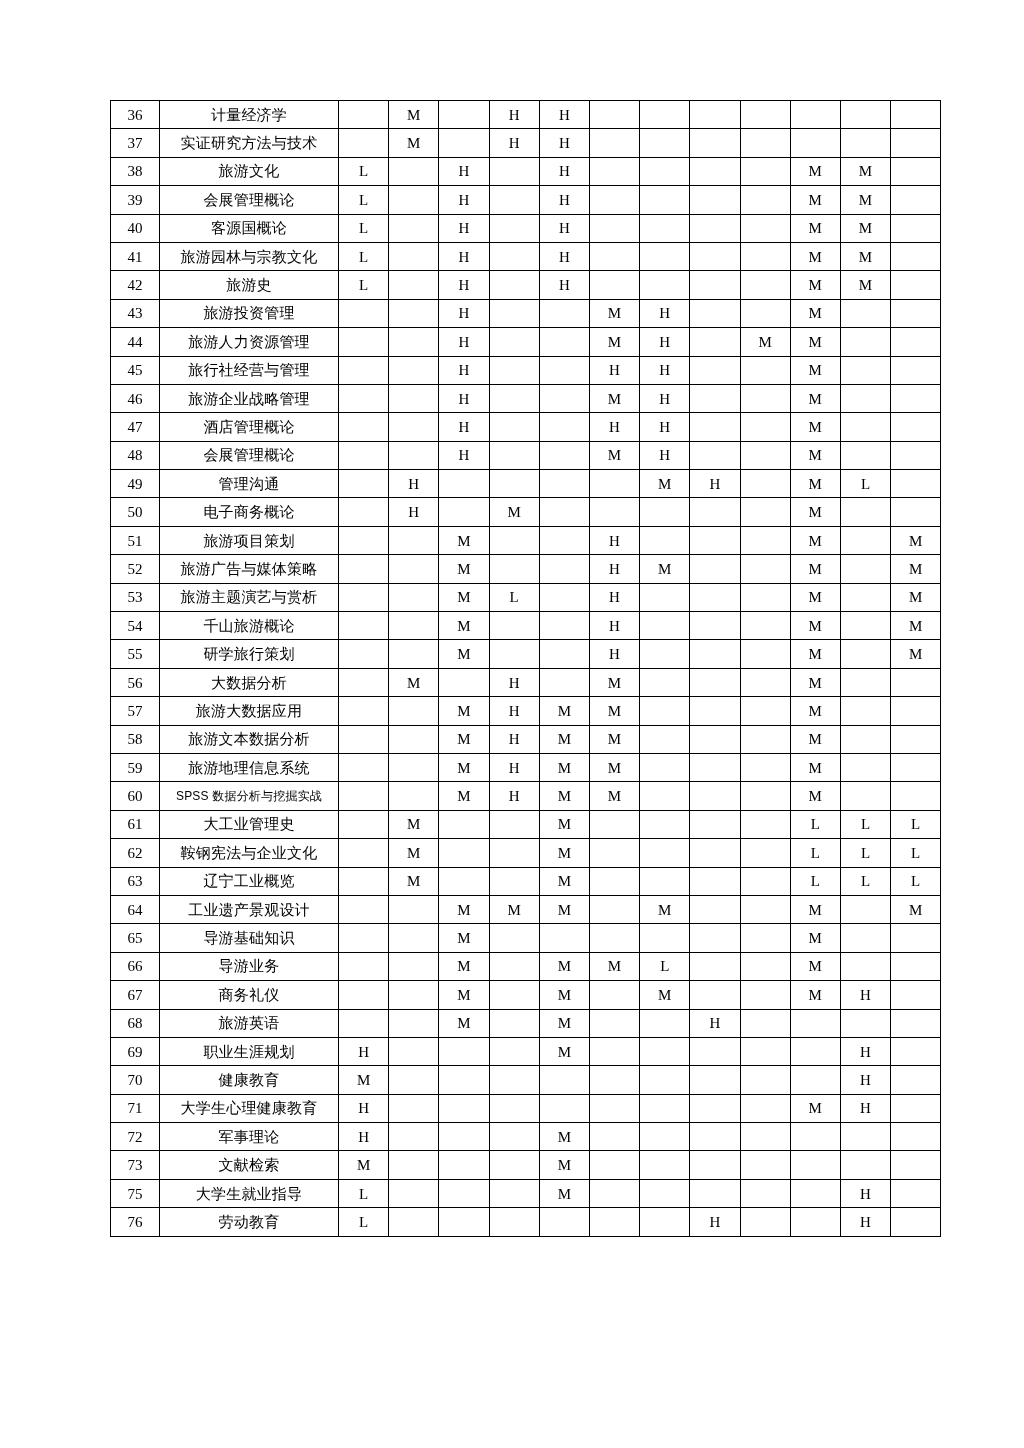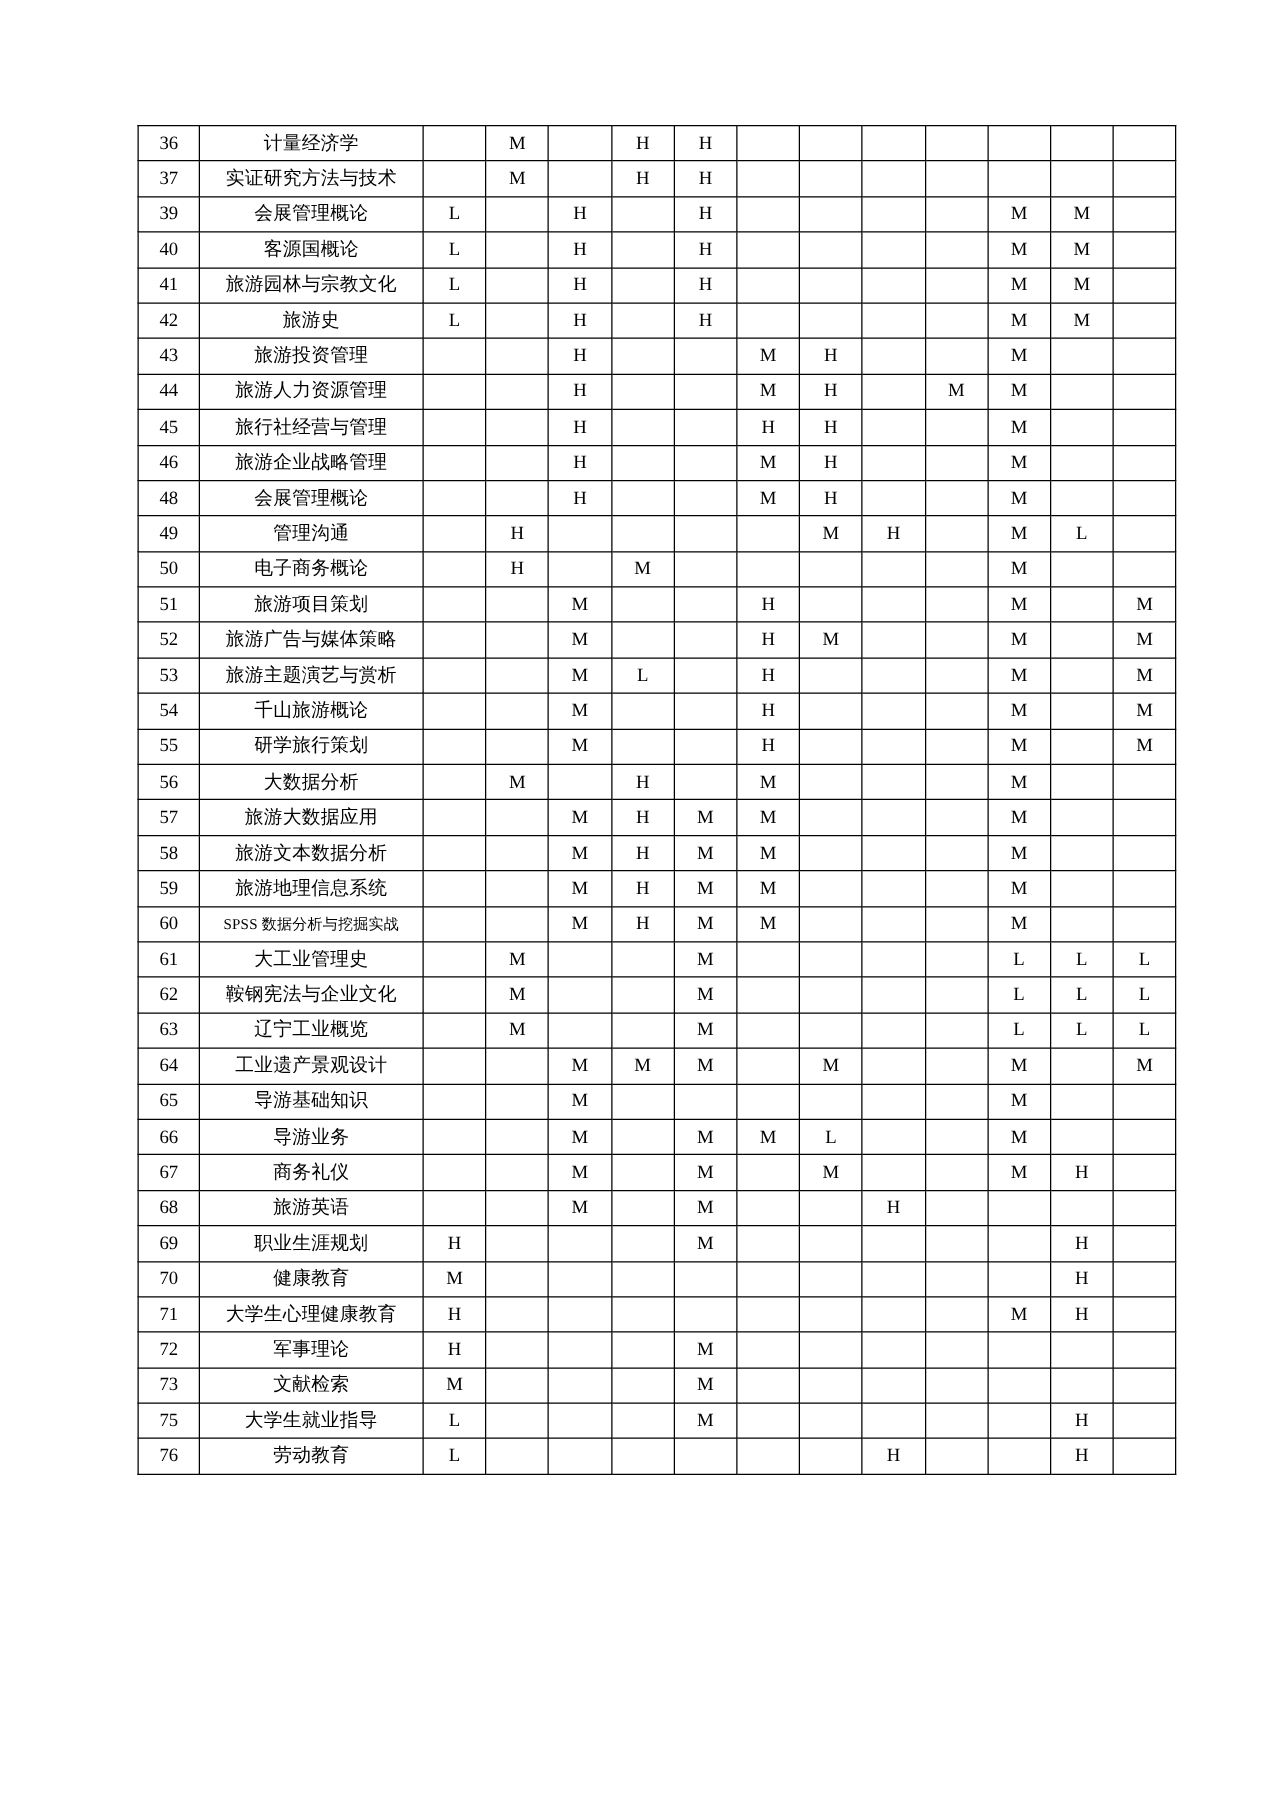--- a/index.html
+++ b/index.html
@@ -38,21 +38,21 @@
   }
   td.num {
     width: 48px;
     font-family: "Liberation Serif", "DejaVu Serif", serif;
     font-size: 15.5px;
   }
   td.name {
     width: 178px;
     text-align: left;
     padding-left: 8px;
-    font-family: Liberation Serif, serif;
+    font-family: Liberation Sans, sans-serif;
     font-size: 14.5px;
     letter-spacing: 0.2px;
   }
   td.name.small {
     font-size: 12px;
     margin-top: 13px;
   }
   td.mark {
     width: 49.2px;
     font-family: "Liberation Serif", "DejaVu Serif", serif;
@@ -91,20 +91,36 @@
           <td class="mark">H</td>
           <td class="mark"></td>
           <td class="mark"></td>
           <td class="mark"></td>
           <td class="mark"></td>
           <td class="mark"></td>
           <td class="mark"></td>
           <td class="mark"></td>
         </tr>
         <tr>
+          <td class="num">38</td>
+          <td class="name">旅游文化</td>
+          <td class="mark">L</td>
+          <td class="mark"></td>
+          <td class="mark">H</td>
+          <td class="mark"></td>
+          <td class="mark">H</td>
+          <td class="mark"></td>
+          <td class="mark"></td>
+          <td class="mark"></td>
+          <td class="mark"></td>
+          <td class="mark">M</td>
+          <td class="mark">M</td>
+          <td class="mark"></td>
+        </tr>
+        <tr>
           <td class="num">39</td>
           <td class="name">会展管理概论</td>
           <td class="mark">L</td>
           <td class="mark"></td>
           <td class="mark">H</td>
           <td class="mark"></td>
           <td class="mark">H</td>
           <td class="mark"></td>
           <td class="mark"></td>
           <td class="mark"></td>
@@ -211,20 +227,36 @@
         </tr>
         <tr>
           <td class="num">46</td>
           <td class="name">旅游企业战略管理</td>
           <td class="mark"></td>
           <td class="mark"></td>
           <td class="mark">H</td>
           <td class="mark"></td>
           <td class="mark"></td>
           <td class="mark">M</td>
+          <td class="mark">H</td>
+          <td class="mark"></td>
+          <td class="mark"></td>
+          <td class="mark">M</td>
+          <td class="mark"></td>
+          <td class="mark"></td>
+        </tr>
+        <tr>
+          <td class="num">47</td>
+          <td class="name">酒店管理概论</td>
+          <td class="mark"></td>
+          <td class="mark"></td>
+          <td class="mark">H</td>
+          <td class="mark"></td>
+          <td class="mark"></td>
+          <td class="mark">H</td>
           <td class="mark">H</td>
           <td class="mark"></td>
           <td class="mark"></td>
           <td class="mark">M</td>
           <td class="mark"></td>
           <td class="mark"></td>
         </tr>
         <tr>
           <td class="num">48</td>
           <td class="name">会展管理概论</td>

